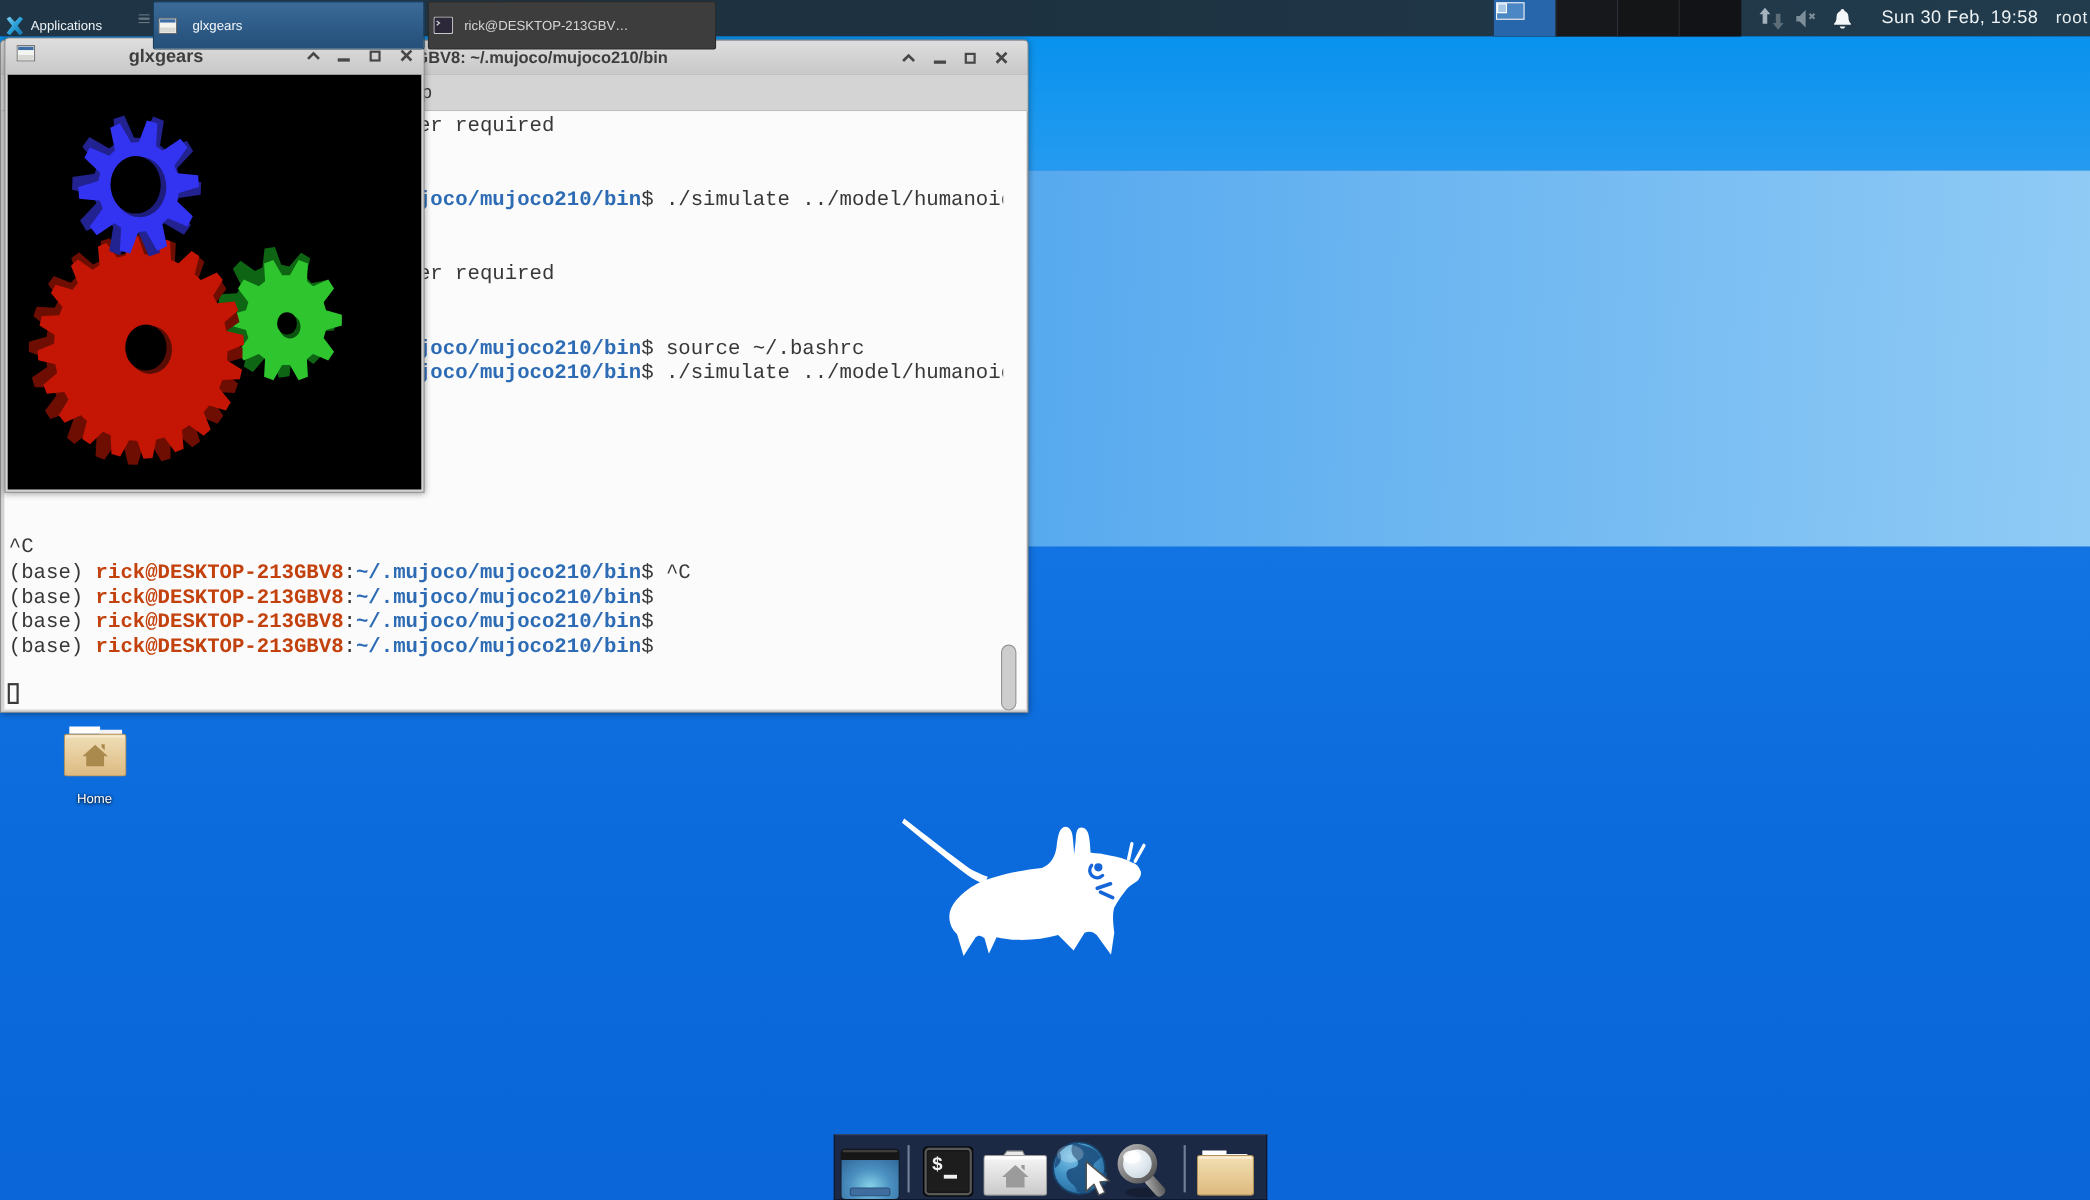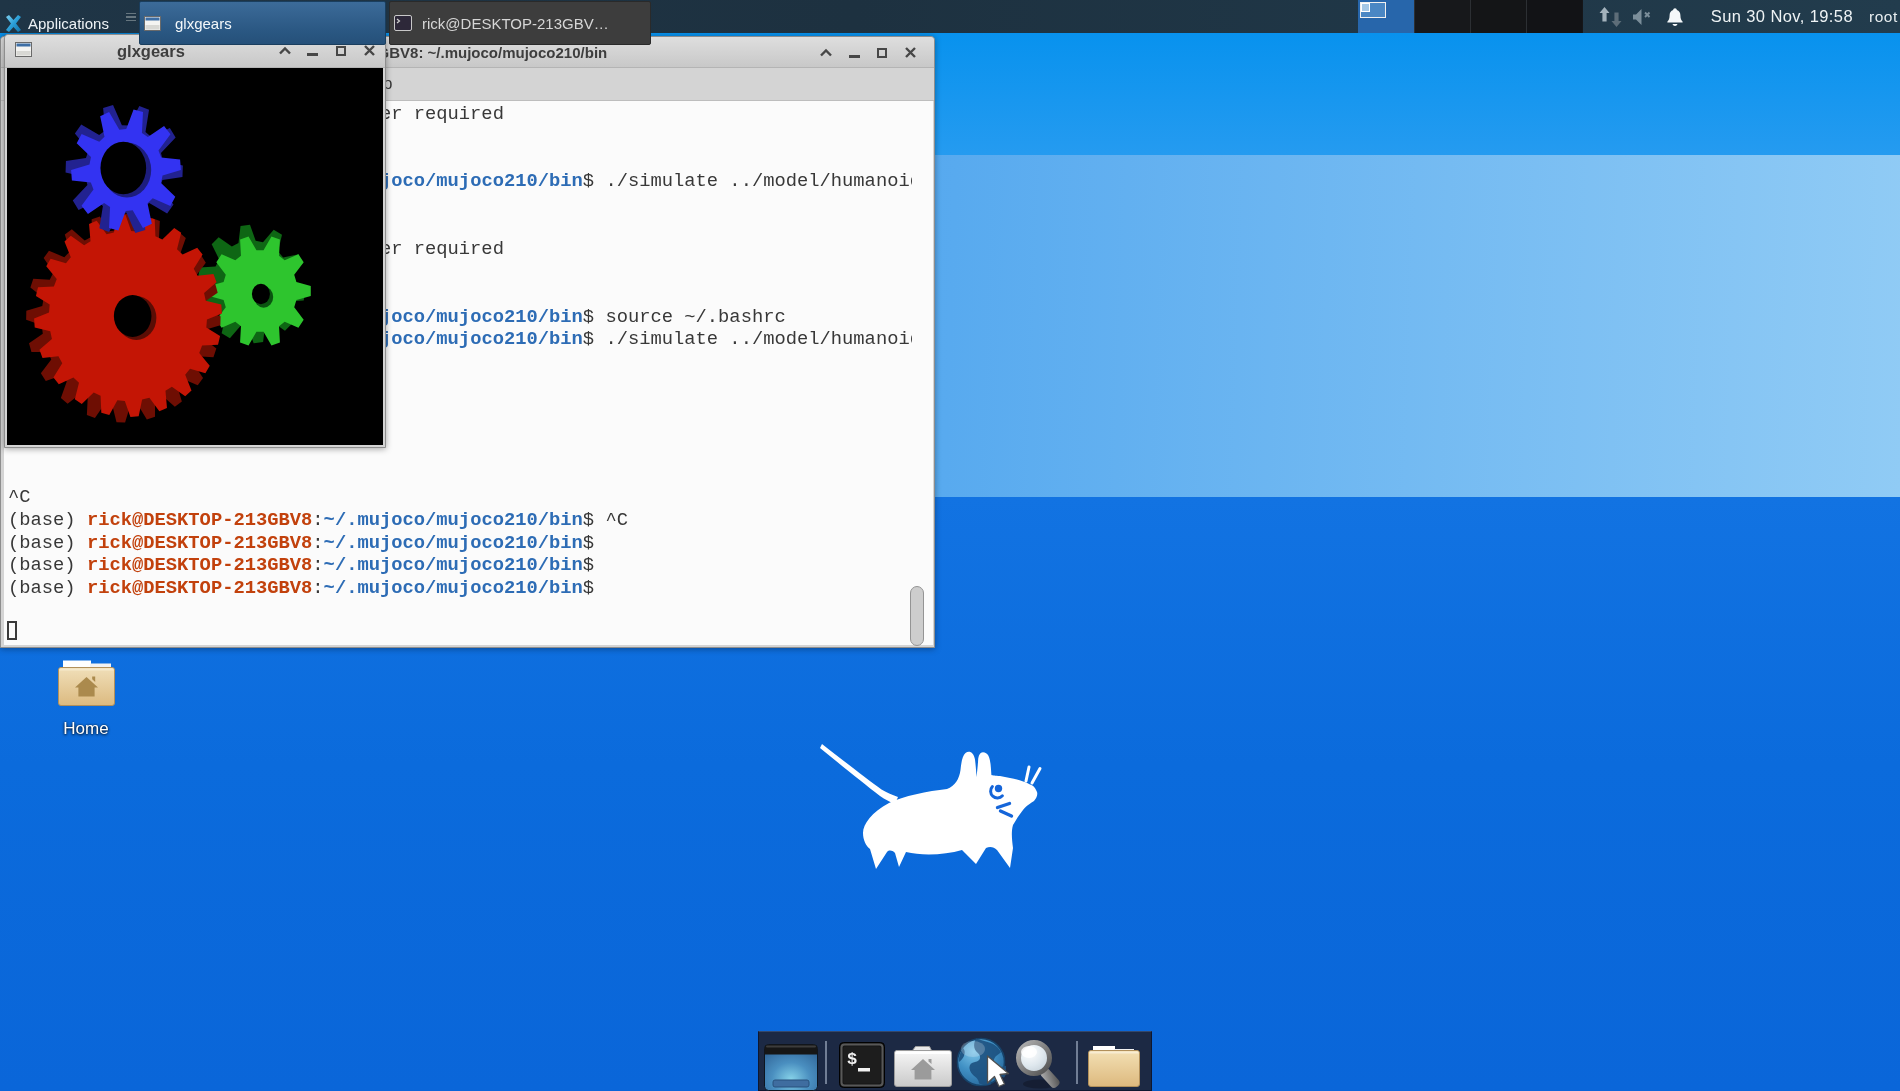--- a/index.html
+++ b/index.html
@@ -4,21 +4,21 @@
 html,body {width:1900px;height:1091px;overflow:hidden;font-family:"Liberation Sans",sans-serif}
 #screen {position:relative;width:1900px;height:1091px;background:#0b6cdd}
 
 
 #bg-top {position:absolute;left:0;top:33px;width:1900px;height:122px;background:linear-gradient(180deg,#0892ee,#259bf0)}
 #bg-band {position:absolute;left:0;top:155px;width:1900px;height:342px;background:linear-gradient(92deg,#2f8ce6 0%,#58aaef 50%,#90cbf5 100%)}
 #bg-bot {position:absolute;left:0;top:497px;width:1900px;height:594px;background:linear-gradient(180deg,#1273e2,#0b6bdc 45%,#0a66d9)}
 
 
 #panel {position:absolute;left:0;top:0;width:1900px;height:33px;background:linear-gradient(90deg,#1f3546,#1d3140 45%,#223c4d);z-index:40}
-#panel .btn {position:absolute;top:1px;height:44px;display:flex;align-items:center;font-size:15px}
+#panel .btn {position:absolute;top:1px;height:44px;display:flex;align-items:center;font-size:12px}
 #apps {left:0;width:138px;padding-left:5px;color:#eef3f6;font-size:16px}
 #handle {position:absolute;left:126px;top:10px;width:10px}
 #handle div {height:1.2px;background:#66767f;margin:2.6px 0}
 #tb1 {left:139px;width:247px;background:linear-gradient(180deg,#3c6b99,#2a5782 70%,#255079);border:1px solid #1a3e5e;border-radius:2px;color:#f4f8fa;padding-left:4px}
 #tb2 {left:389px;width:262px;background:#3d3d3d;border:1px solid #2a2a2a;border-radius:2px;color:#d6d6d6;padding-left:4px;white-space:nowrap;overflow:hidden}
 #clock {position:absolute;right:47px;top:0;height:33px;display:flex;align-items:center;color:#eef3f5;font-size:16.5px;letter-spacing:0.4px}
 #root {position:absolute;right:2px;top:0;height:33px;display:flex;align-items:center;color:#e8eef0;font-size:15.5px;letter-spacing:0.6px}
 .tray {position:absolute;top:0;height:33px;display:flex;align-items:center}
 
 
@@ -96,21 +96,21 @@
             <stop offset="0" stop-color="#f0dfb9"></stop>
             <stop offset="1" stop-color="#dcba80"></stop>
           </linearGradient>
         </defs>
 <path d="M5,9 l0,-6.5 h28 l0,6.5 Z" fill="#fff"></path>
 <path d="M32,10 l0,-4.5 h21 l0,4.5 Z" fill="#f2f2f2"></path>
 <rect x="0.5" y="9.5" width="56" height="38" rx="2.5" fill="url(#hfold)" stroke="#b2905a"></rect>
 <rect x="1.5" y="10.5" width="54" height="2" fill="#f6e9cc"></rect>
 <path d="M28.5,19 l11.5,10.5 h-3.4 v9 h-16.2 v-9 h-3.4 Z M34.2,21.2 v-2.6 h3 v5.4 Z" fill="#ab8a4d"></path>
 </svg>
-<div style="margin-top:13px;font-size:17px;color:#fff;text-shadow:0 1px 3px rgba(0,0,0,0.85),0 0 2px rgba(0,0,0,0.6)">Home</div>
+<div style="margin-top:13px;font-size:12px;color:#fff;text-shadow:0 1px 3px rgba(0,0,0,0.85),0 0 2px rgba(0,0,0,0.6)">Home</div>
 </div>
 
 <div id="term" class="win">
  <div class="tbar">
   <div class="ttxt" style="position:absolute;left:233px">rick@DESKTOP-213GBV8: ~/.mujoco/mujoco210/bin</div>
   <div class="wbtn" style="right:95px">
           <svg width="14" height="9" viewBox="0 0 14 9">
             <path d="M2,7.5 L7,2.5 L12,7.5" stroke="#474747" stroke-width="2.4" fill="none"></path>
           </svg>
         </div>
@@ -245,21 +245,21 @@
 </svg>
       </div>
  <div class="tray" style="left:1665px">
         <svg width="20" height="20" viewBox="0 0 20 20">
 <g fill="#f4f8fa">
 <path d="M10,1.2 c1.1,0 1.8,0.8 1.8,1.8 c2.4,0.8 3.6,2.8 3.6,5.2 c0,3.4 0.9,5 2.1,6.2 c0.5,0.5 0.2,1.2 -0.5,1.2 l-14,0 c-0.7,0 -1,-0.7 -0.5,-1.2 c1.2,-1.2 2.1,-2.8 2.1,-6.2 c0,-2.4 1.2,-4.4 3.6,-5.2 c0,-1 0.7,-1.8 1.8,-1.8 Z"></path>
 <path d="M7.6,17 l4.8,0 c0,1 -1,1.9 -2.4,1.9 c-1.4,0 -2.4,-0.9 -2.4,-1.9 Z"></path>
 </g>
         </svg>
       </div>
- <div id="clock">Sun 30 Nov, 19:58</div>
+ <div id="clock">Sun 30 Feb, 19:58</div>
  <div id="root">root</div>
 </div>
 
 <div id="dock">
  <svg width="54" height="47" viewBox="0 0 54 47" style="position:absolute;left:5px;top:12px">
   <defs>
           <radialGradient id="scr" cx="0.5" cy="0.75" r="0.8">
             <stop offset="0" stop-color="#86d2e8"></stop>
             <stop offset="0.45" stop-color="#4a8fc0"></stop>
             <stop offset="1" stop-color="#2d5f92"></stop>

